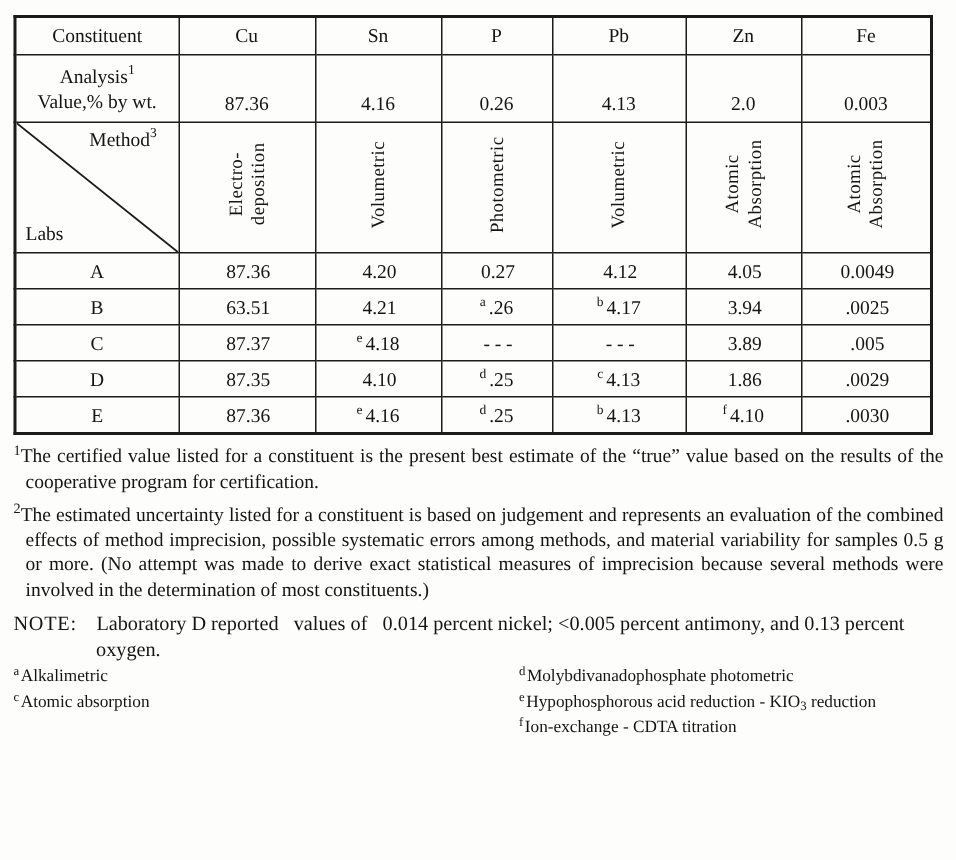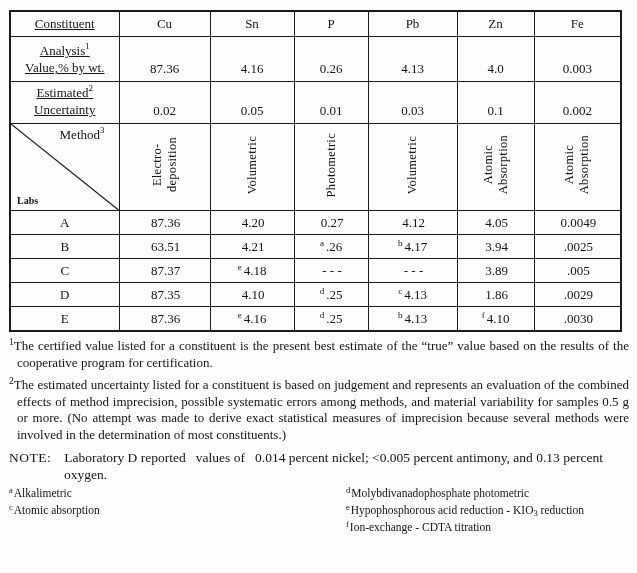--- a/index.html
+++ b/index.html
@@ -17,34 +17,34 @@
   }
   table.cert td{
     border:1.5px solid #1b1b1b;
     font-size:13px;text-align:center;padding:0;
     overflow:hidden;
   }
   tr.hdr td{height:24px;vertical-align:middle;}
   tr.valrow td{vertical-align:bottom;padding-bottom:4px;}
   tr.certrow td{height:40px;}
   tr.estrow td{height:37px;}
-  td.lbl{text-align:left;padding-left:6px;line-height:1.3;text-decoration:underline;}
+  td.lbl{text-align:left;padding-left:6px;line-height:1.3;}
   td.lbl .lline{white-space:nowrap;}
   sup.fnum{font-size:9px;line-height:0;vertical-align:6px;}
 
   tr.methodrow td{height:86px;vertical-align:middle;}
   .rot{
     writing-mode:vertical-rl;transform:rotate(180deg);
     white-space:pre-line;font-size:12.5px;line-height:1.2;
     display:inline-block;letter-spacing:.3px;
   }
   td.diag{position:relative;padding:0;}
   td.diag svg{position:absolute;left:0;top:0;width:100%;height:100%;}
   .method-lbl{position:absolute;top:3px;right:14px;font-size:13px;}
-  .labs-lbl{position:absolute;bottom:4px;left:6px;font-size:10px;font-weight:bold;}
+  .labs-lbl{position:absolute;bottom:4px;left:6px;font-size:13px;}
 
   tr.labrow td{height:23px;vertical-align:middle;}
   sup.csup{font-size:9px;line-height:0;vertical-align:5px;margin-right:2px;}
 
   
   .fn{
     margin:6px 0 0 0;font-size:13px;line-height:16.5px;
     text-align:justify;padding-left:8px;text-indent:-8px;
   }
   .fn sup{font-size:9.5px;line-height:0;vertical-align:5px;}
@@ -90,36 +90,24 @@
 
     <tr class="valrow certrow">
       <td class="lbl">
         <div class="lline"><span>Analysis</span><sup class="fnum">1</sup></div>
         <div class="lline">Value,% by wt.</div>
       </td>
       <td>87.36</td>
       <td>4.16</td>
       <td>0.26</td>
       <td>4.13</td>
-      <td>4.0</td>
+      <td>2.0</td>
       <td>0.003</td>
     </tr>
 
-    <tr class="valrow estrow">
-      <td class="lbl">
-        <div class="lline"><span>Estimated</span><sup class="fnum">2</sup></div>
-        <div class="lline">Uncertainty</div>
-      </td>
-      <td>0.02</td>
-      <td>0.05</td>
-      <td>0.01</td>
-      <td>0.03</td>
-      <td>0.1</td>
-      <td>0.002</td>
-    </tr>
 
     <tr class="methodrow">
       <td class="diag">
         <svg viewBox="0 0 100 100" preserveAspectRatio="none">
           <line x1="0" y1="0" x2="100" y2="100" stroke="#1b1b1b" stroke-width="1.2" vector-effect="non-scaling-stroke"></line>
         </svg>
         <div class="method-lbl"><span>Method</span><sup class="fnum">3</sup></div>
         <div class="labs-lbl">Labs</div>
       </td>
       <td><span class="rot">Electro-

